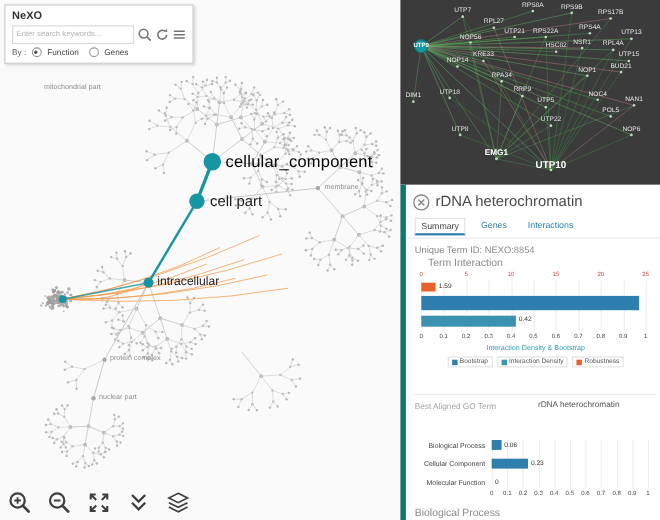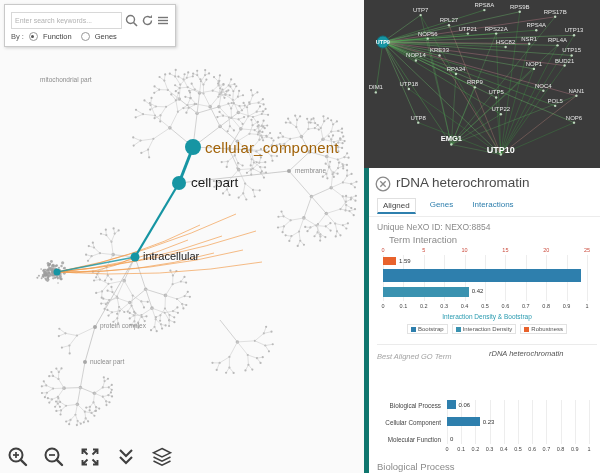--- a/index.html
+++ b/index.html
@@ -3,21 +3,21 @@
 <meta charset="utf-8">
 <style>
   html,body{margin:0;padding:0;background:#fff;}
   .stage{position:relative;width:600px;height:473px;overflow:hidden;
          font-family:"Liberation Sans",sans-serif;background:#fff;}
 
   
   .canvas{position:absolute;left:0;top:0;width:364px;height:473px;background:#fafafa;}
   #tree-svg{position:absolute;left:0;top:0;}
   .tlabel{position:absolute;white-space:nowrap;cursor:pointer;}
-  .t-xl{font-size:15px;color:#a16207;letter-spacing:.2px;}
+  .t-xl{font-size:15px;color:#000000;letter-spacing:.2px;}
   .t-lg{font-size:13.5px;color:#1b1b1b;}
   .t-md{font-size:11px;color:#222;}
   .t-sm{font-size:6.5px;color:#8d8d8d;}
 
   
   .searchbox{position:absolute;left:4px;top:4px;width:172px;background:#fff;
              border:1px solid #c9c9c9;box-shadow:1px 1px 3px rgba(0,0,0,.18);
              padding:4px 6px 5px 6px;box-sizing:border-box;}
   .sb-title{font-size:10px;font-weight:bold;color:#333;}
   .sb-row{display:flex;align-items:center;margin-top:3px;gap:3px;}
@@ -64,21 +64,21 @@
   .tick{position:absolute;transform:translateX(-50%);font-size:5.5px;color:#444;}
   .tick.red{color:#cb4b3d;}
   .grid{position:absolute;width:0;border-left:1px solid #ededed;}
   .hbar{position:absolute;}
   .vlabel{position:absolute;font-size:6px;color:#333;}
   .xlabel{position:absolute;left:0;width:100%;text-align:center;font-size:6.5px;color:#2a9bb0;}
   .legend{position:absolute;left:0;width:100%;display:flex;justify-content:center;gap:4px;}
   .leg-item{display:flex;align-items:center;gap:2px;border:1px solid #e2e2e2;padding:1px 3px;background:#fff;}
   .leg-sq{width:5px;height:5px;}
   .leg-lb{font-size:6px;color:#555;}
-  .gtable{position:absolute;left:8px;top:176px;width:220px;font-style:italic;}
+  .gtable{position:absolute;left:8px;top:190px;width:220px;}
   .grow{position:relative;height:17px;line-height:17px;border-top:1px solid #ebebeb;}
   .grow.last{border-bottom:1px solid #ebebeb;}
   .glabel{font-size:7.5px;color:#a3a3a3;}
   .gvalue{position:absolute;left:112px;top:0;font-size:7.5px;color:#555;}
   .cat{position:absolute;left:0;width:64px;text-align:right;font-size:6.3px;color:#444;}
 </style>
 </head>
 <body>
 
 <div class="stage">
@@ -1359,20 +1359,21 @@
 
     <div class="tlabel t-sm" style="left:40px;top:76px;">mitochondrial part</div>
     <div class="tlabel t-xl" style="left:205px;top:139px;">cellular_component</div>
     <div class="tlabel t-lg" style="left:191px;top:175px;">cell part</div>
     <div class="tlabel t-sm" style="left:295px;top:167px;">membrane</div>
     <div class="tlabel t-md" style="left:143px;top:250px;">intracellular</div>
     <div class="tlabel t-sm" style="left:100px;top:322px;">protein complex</div>
     <div class="tlabel t-sm" style="left:90px;top:358px;">nuclear part</div>
 
     <div class="searchbox">
+      <div class="sb-title">NeXO</div>
       <div class="sb-row">
         <input class="sb-input" placeholder="Enter search keywords..." style="">
         <span class="sb-icon">
           <svg width="13" height="13">
               <circle cx="5.5" cy="5.5" r="4" fill="none" stroke="#777" stroke-width="1.4"></circle>
               <line x1="8.5" y1="8.5" x2="12" y2="12" stroke="#777" stroke-width="1.6"></line>
             </svg>
         </span>
         <span class="sb-icon">
           <svg width="13" height="13">
@@ -1577,27 +1578,27 @@
     <span class="d-close">
       <svg width="16" height="16">
           <circle cx="8" cy="8" r="6.8" fill="none" stroke="#8a8a8a" stroke-width="1.3"></circle>
           <line x1="5.3" y1="5.3" x2="10.7" y2="10.7" stroke="#8a8a8a" stroke-width="1.3"></line>
           <line x1="10.7" y1="5.3" x2="5.3" y2="10.7" stroke="#8a8a8a" stroke-width="1.3"></line>
         </svg>
     </span>
     <div class="d-title">rDNA heterochromatin</div>
 
     <div class="tabs">
-      <span class="tab active">Aligned</span>
+      <span class="tab active">Summary</span>
       <span class="tab">Genes</span>
       <span class="tab">Interactions</span>
     </div>
     <div class="d-divider"></div>
 
-    <div class="d-uid">Unique NeXO ID: NEXO:8854</div>
+    <div class="d-uid">Unique Term ID: NEXO:8854</div>
     <div class="d-sec" style="left:20px;top:66px;">Term Interaction</div>
 
     <div id="chart1">
         <div class="tick red" style="left: 6px; top: 0px;">0</div>
         <div class="tick red" style="left: 46.8px; top: 0px;">5</div>
         <div class="tick red" style="left: 87.6px; top: 0px;">10</div>
         <div class="tick red" style="left: 128.4px; top: 0px;">15</div>
         <div class="tick red" style="left: 169.2px; top: 0px;">20</div>
         <div class="tick red" style="left: 210px; top: 0px;">25</div>
         <div class="grid" style="left: 6px; top: 8px; height: 46px;"></div>

